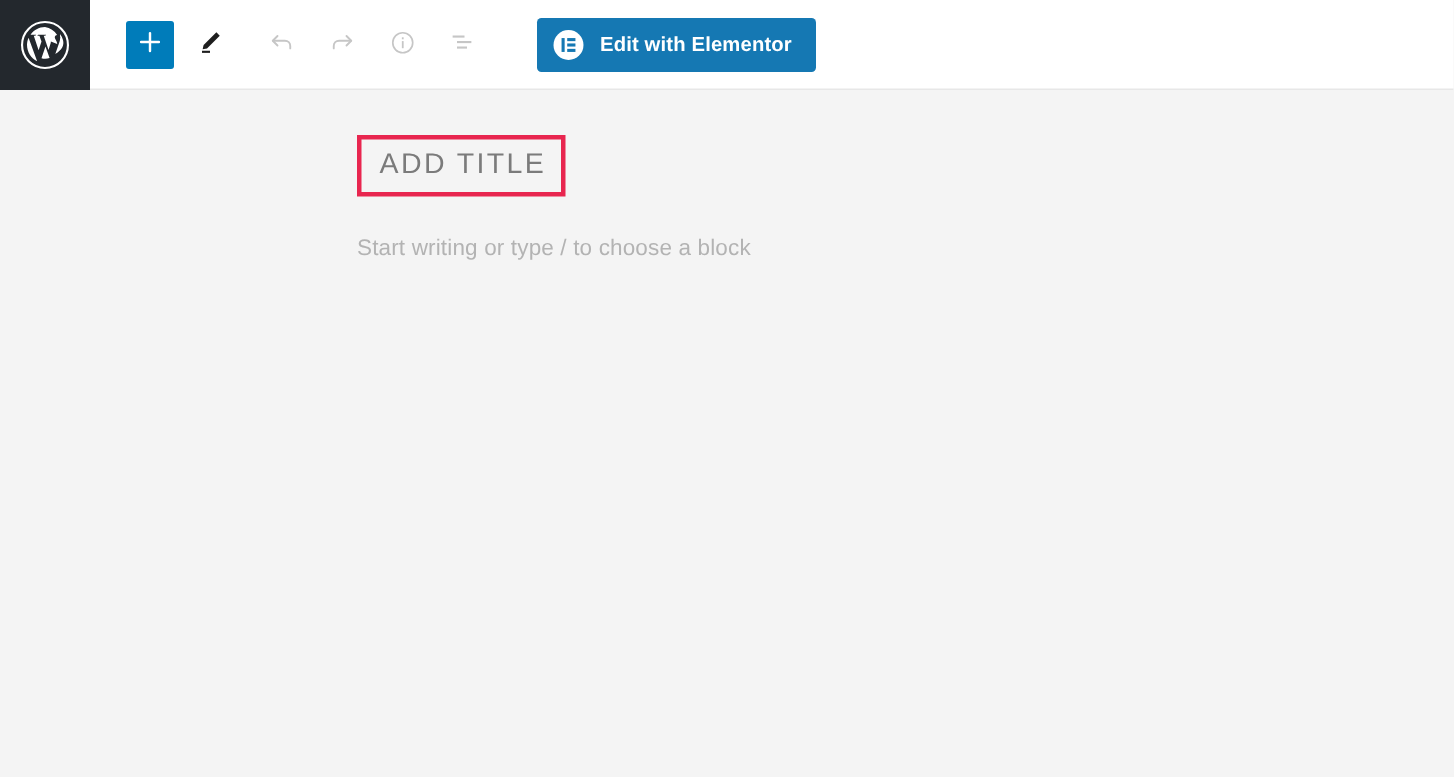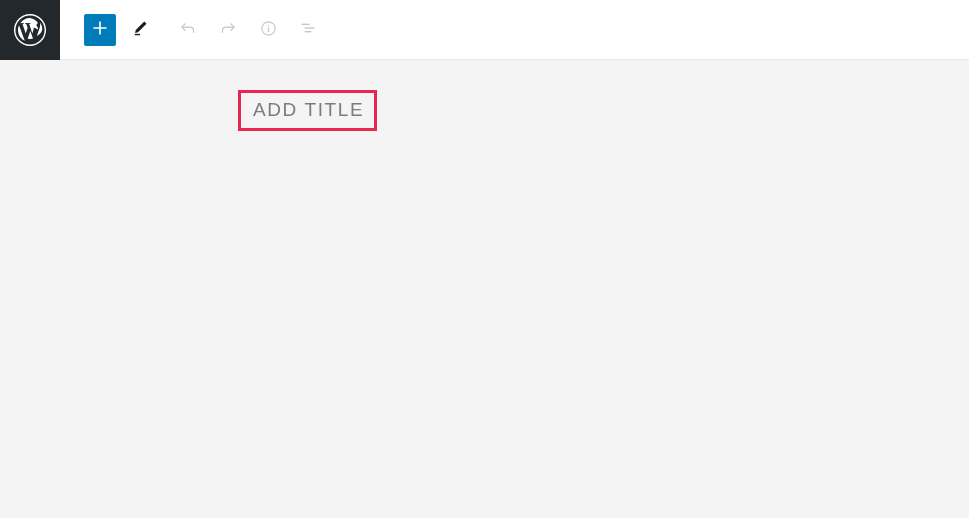--- a/index.html
+++ b/index.html
@@ -223,28 +223,40 @@
       <button class="tb-btn" title="List view">
         <span>
           <svg width="20" height="20" viewBox="0 0 24 24" aria-hidden="true">
             <rect x="4.5" y="6.8" width="9.5" height="1.7" fill="#c6c6c6"></rect>
             <rect x="8.0" y="11.2" width="11.5" height="1.7" fill="#c6c6c6"></rect>
             <rect x="8.0" y="15.6" width="8.0" height="1.7" fill="#c6c6c6"></rect>
           </svg>
         </span>
       </button>
 
+      <button class="elementor-btn">
+        <span class="elementor-badge">
+          <svg width="12" height="12" viewBox="0 0 14 14" aria-hidden="true">
+            <rect x="1.6" y="1.6" width="2.4" height="10.8" fill="#1578b3"></rect>
+            <rect x="6.0" y="1.6" width="6.4" height="2.4" fill="#1578b3"></rect>
+            <rect x="6.0" y="5.8" width="6.4" height="2.4" fill="#1578b3"></rect>
+            <rect x="6.0" y="10.0" width="6.4" height="2.4" fill="#1578b3"></rect>
+          </svg>
+        </span>
+        <span class="elementor-label">Edit with Elementor</span>
+      </button>
 
     </div>
   </div>
 
   <div class="canvas">
     <div class="post-area">
 
       <div class="title-wrap">
         <div class="post-title">ADD TITLE</div>
       </div>
 
+      <div class="post-body">Start writing or type / to choose a block</div>
 
     </div>
   </div>
 
 </div>
 
 </body></html>

